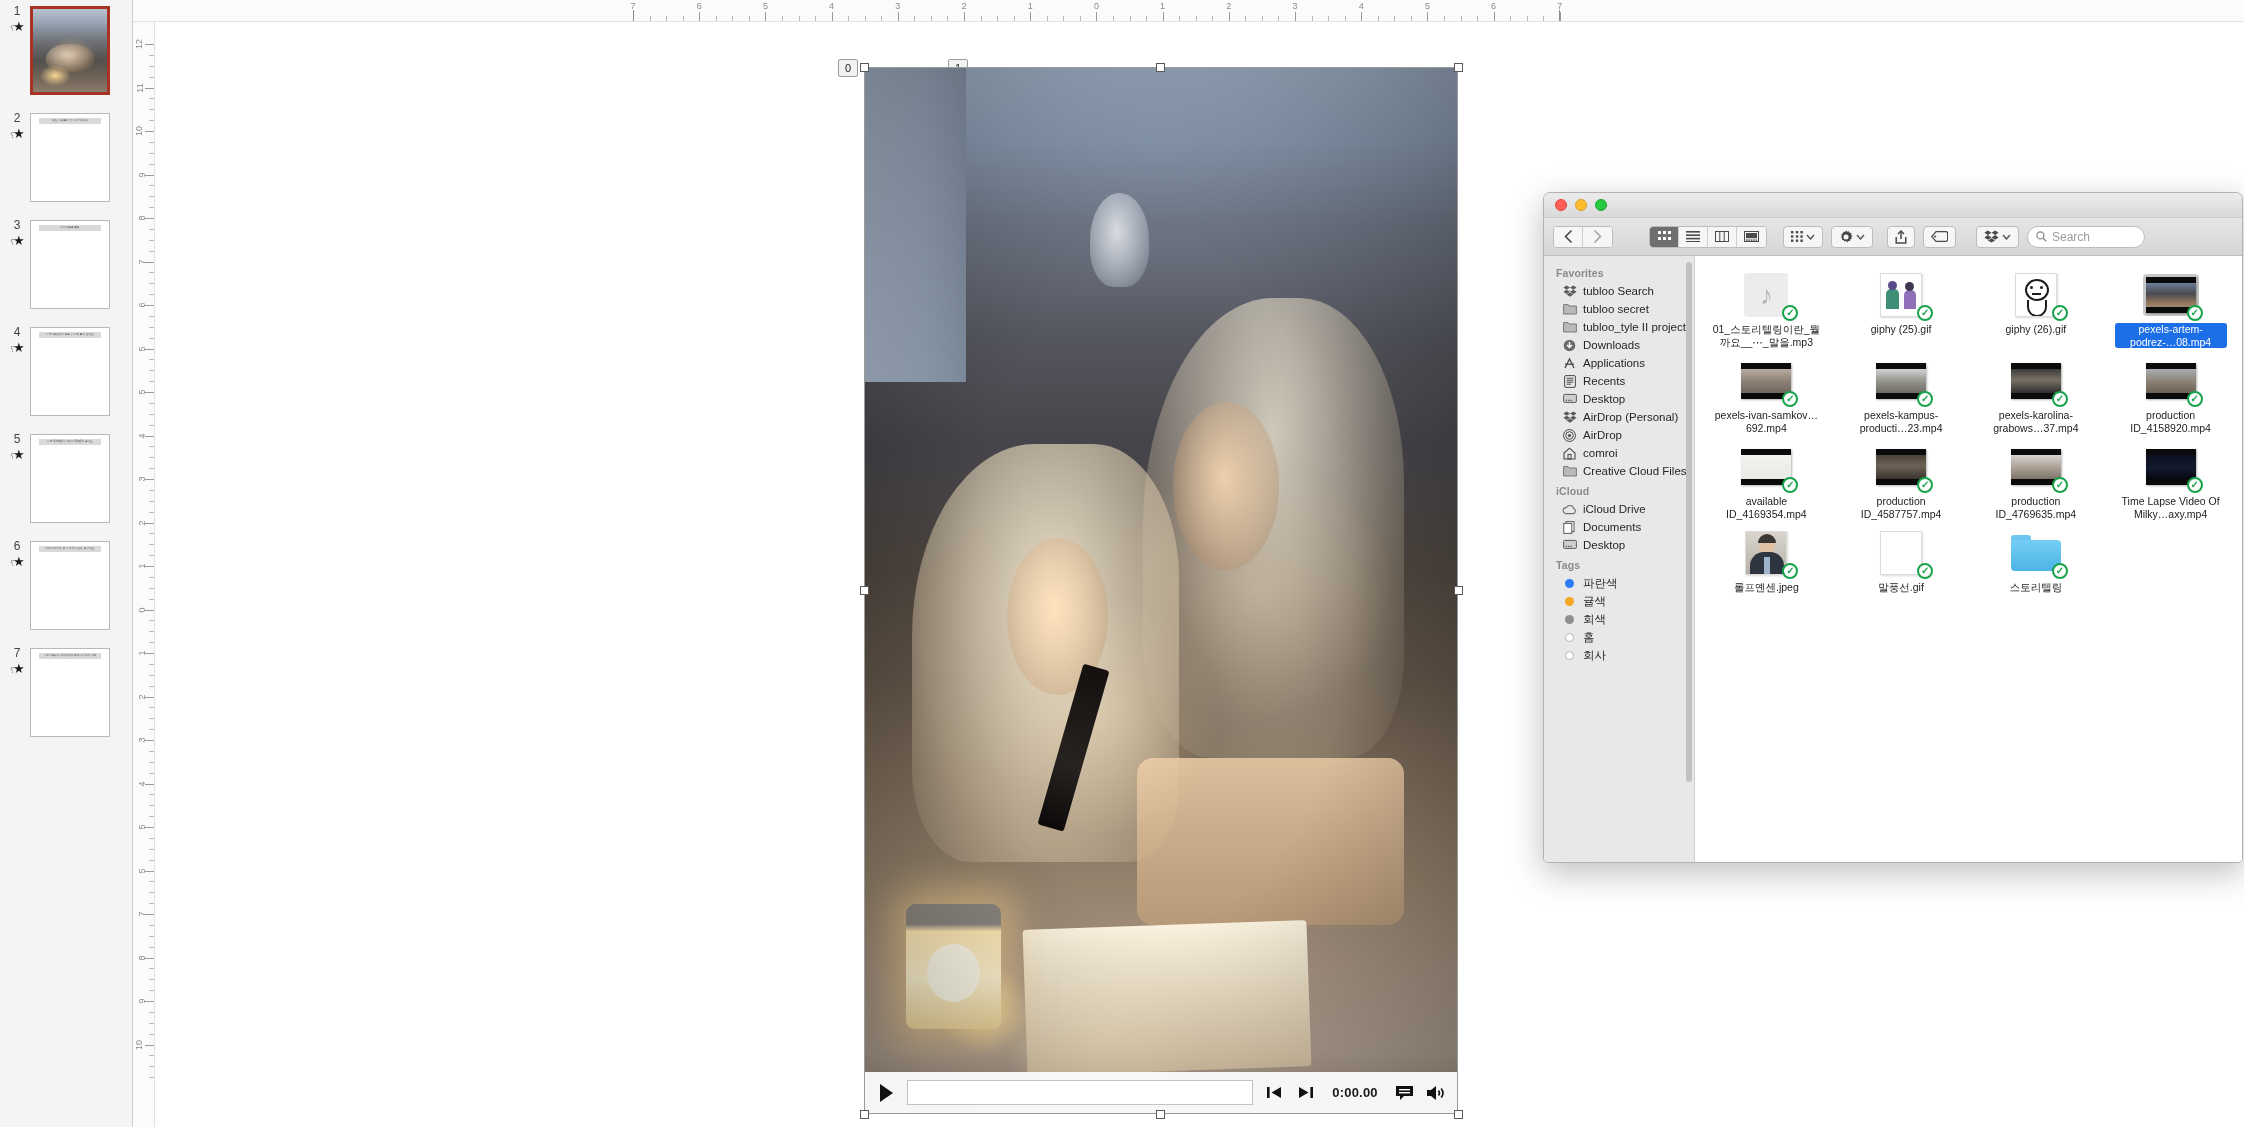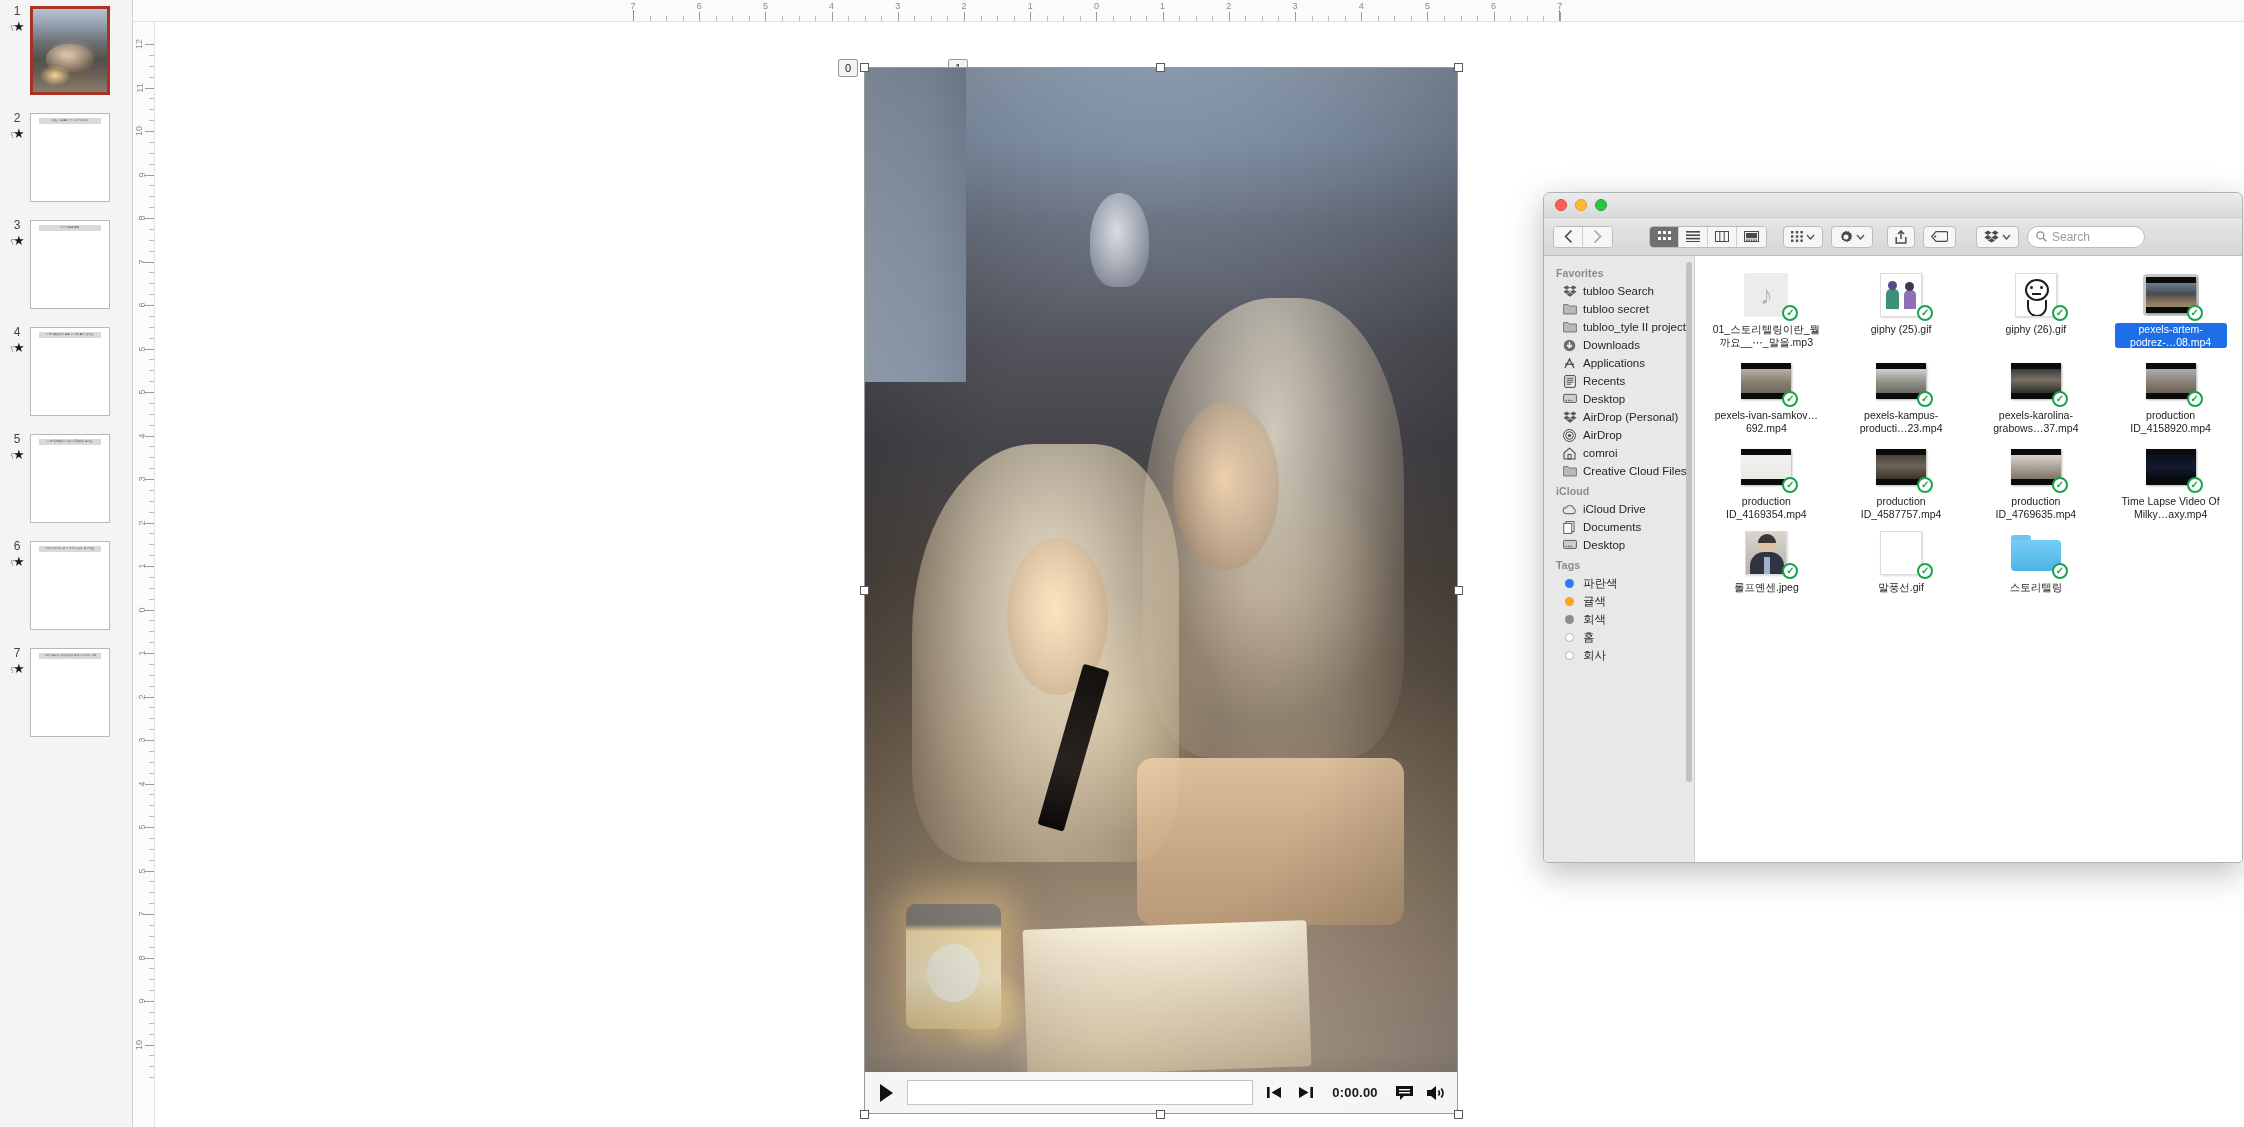--- a/index.html
+++ b/index.html
@@ -1151,21 +1151,21 @@
             </div>
             <div class="fitem">
               <div class="fthumb">
                 <div class="vid-thumb">
                   <div class="strip-t"></div>
                   <div class="vid-inner" style="background:linear-gradient(180deg,#f2f2f0 0%,#e9e9e6 100%)"></div>
                   <div class="strip-b"></div>
                 </div>
                 <div class="dbcheck">✓</div>
               </div>
-              <div class="fname">production ID_4169354.mp4</div>
+              <div class="fname">available ID_4169354.mp4</div>
             </div>
             <div class="fitem">
               <div class="fthumb">
                 <div class="vid-thumb">
                   <div class="strip-t"></div>
                   <div class="vid-inner" style="background:linear-gradient(180deg,#4b4238 0%,#6d6357 45%,#3a342c 100%)"></div>
                   <div class="strip-b"></div>
                 </div>
                 <div class="dbcheck">✓</div>
               </div>

